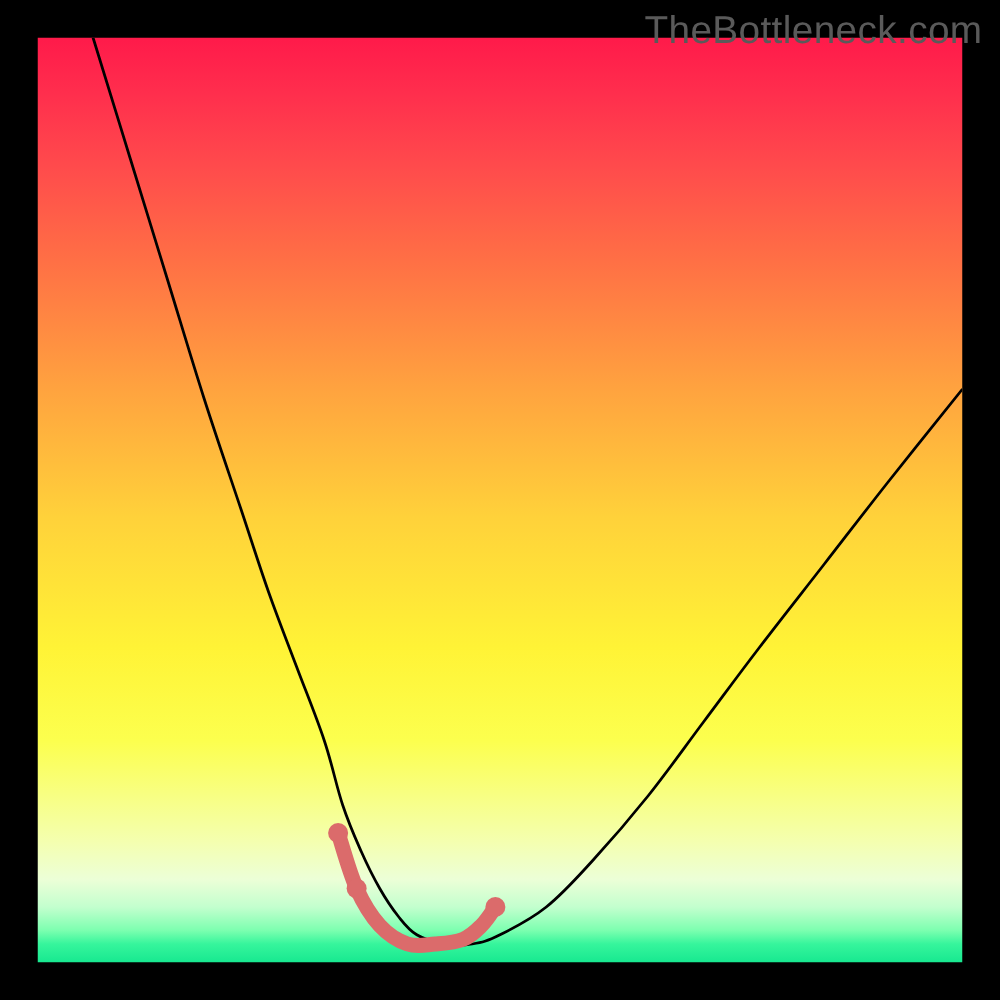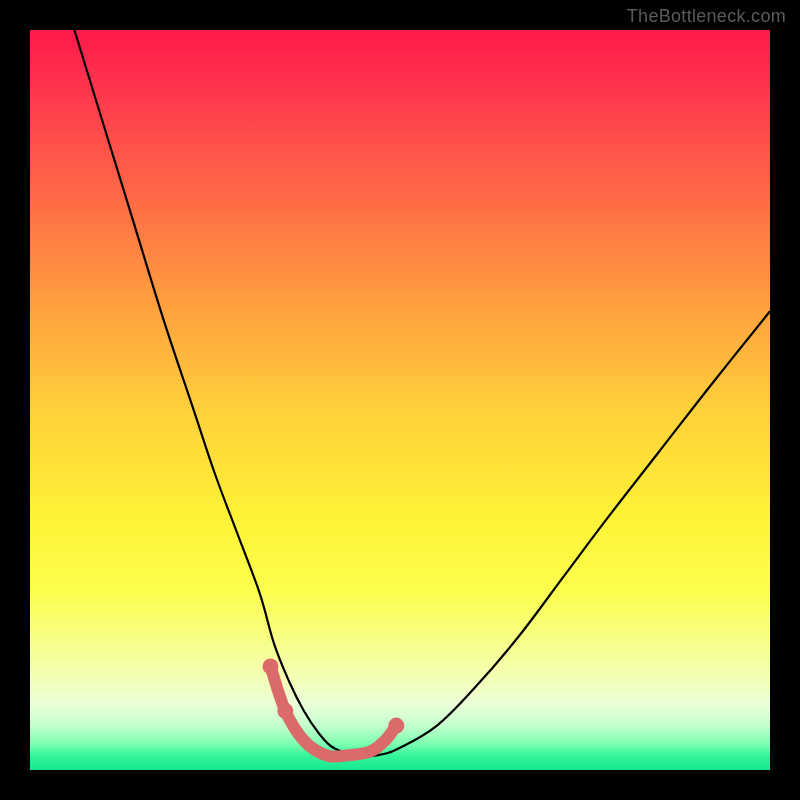--- a/index.html
+++ b/index.html
@@ -15,21 +15,21 @@
     position: relative;
     width: 800px;
     height: 800px;
     background: #000;
   }
   .watermark {
     position: absolute;
     top: 6px;
     right: 14px;
     color: #5a5a5a;
-    font-size: 18px;
+    font-size: 31px;
     font-weight: 500;
     letter-spacing: 0.3px;
     z-index: 30;
   }
   .plot-area {
     position: absolute;
     left: 30px;
     top: 30px;
     width: 740px;
     height: 740px;

